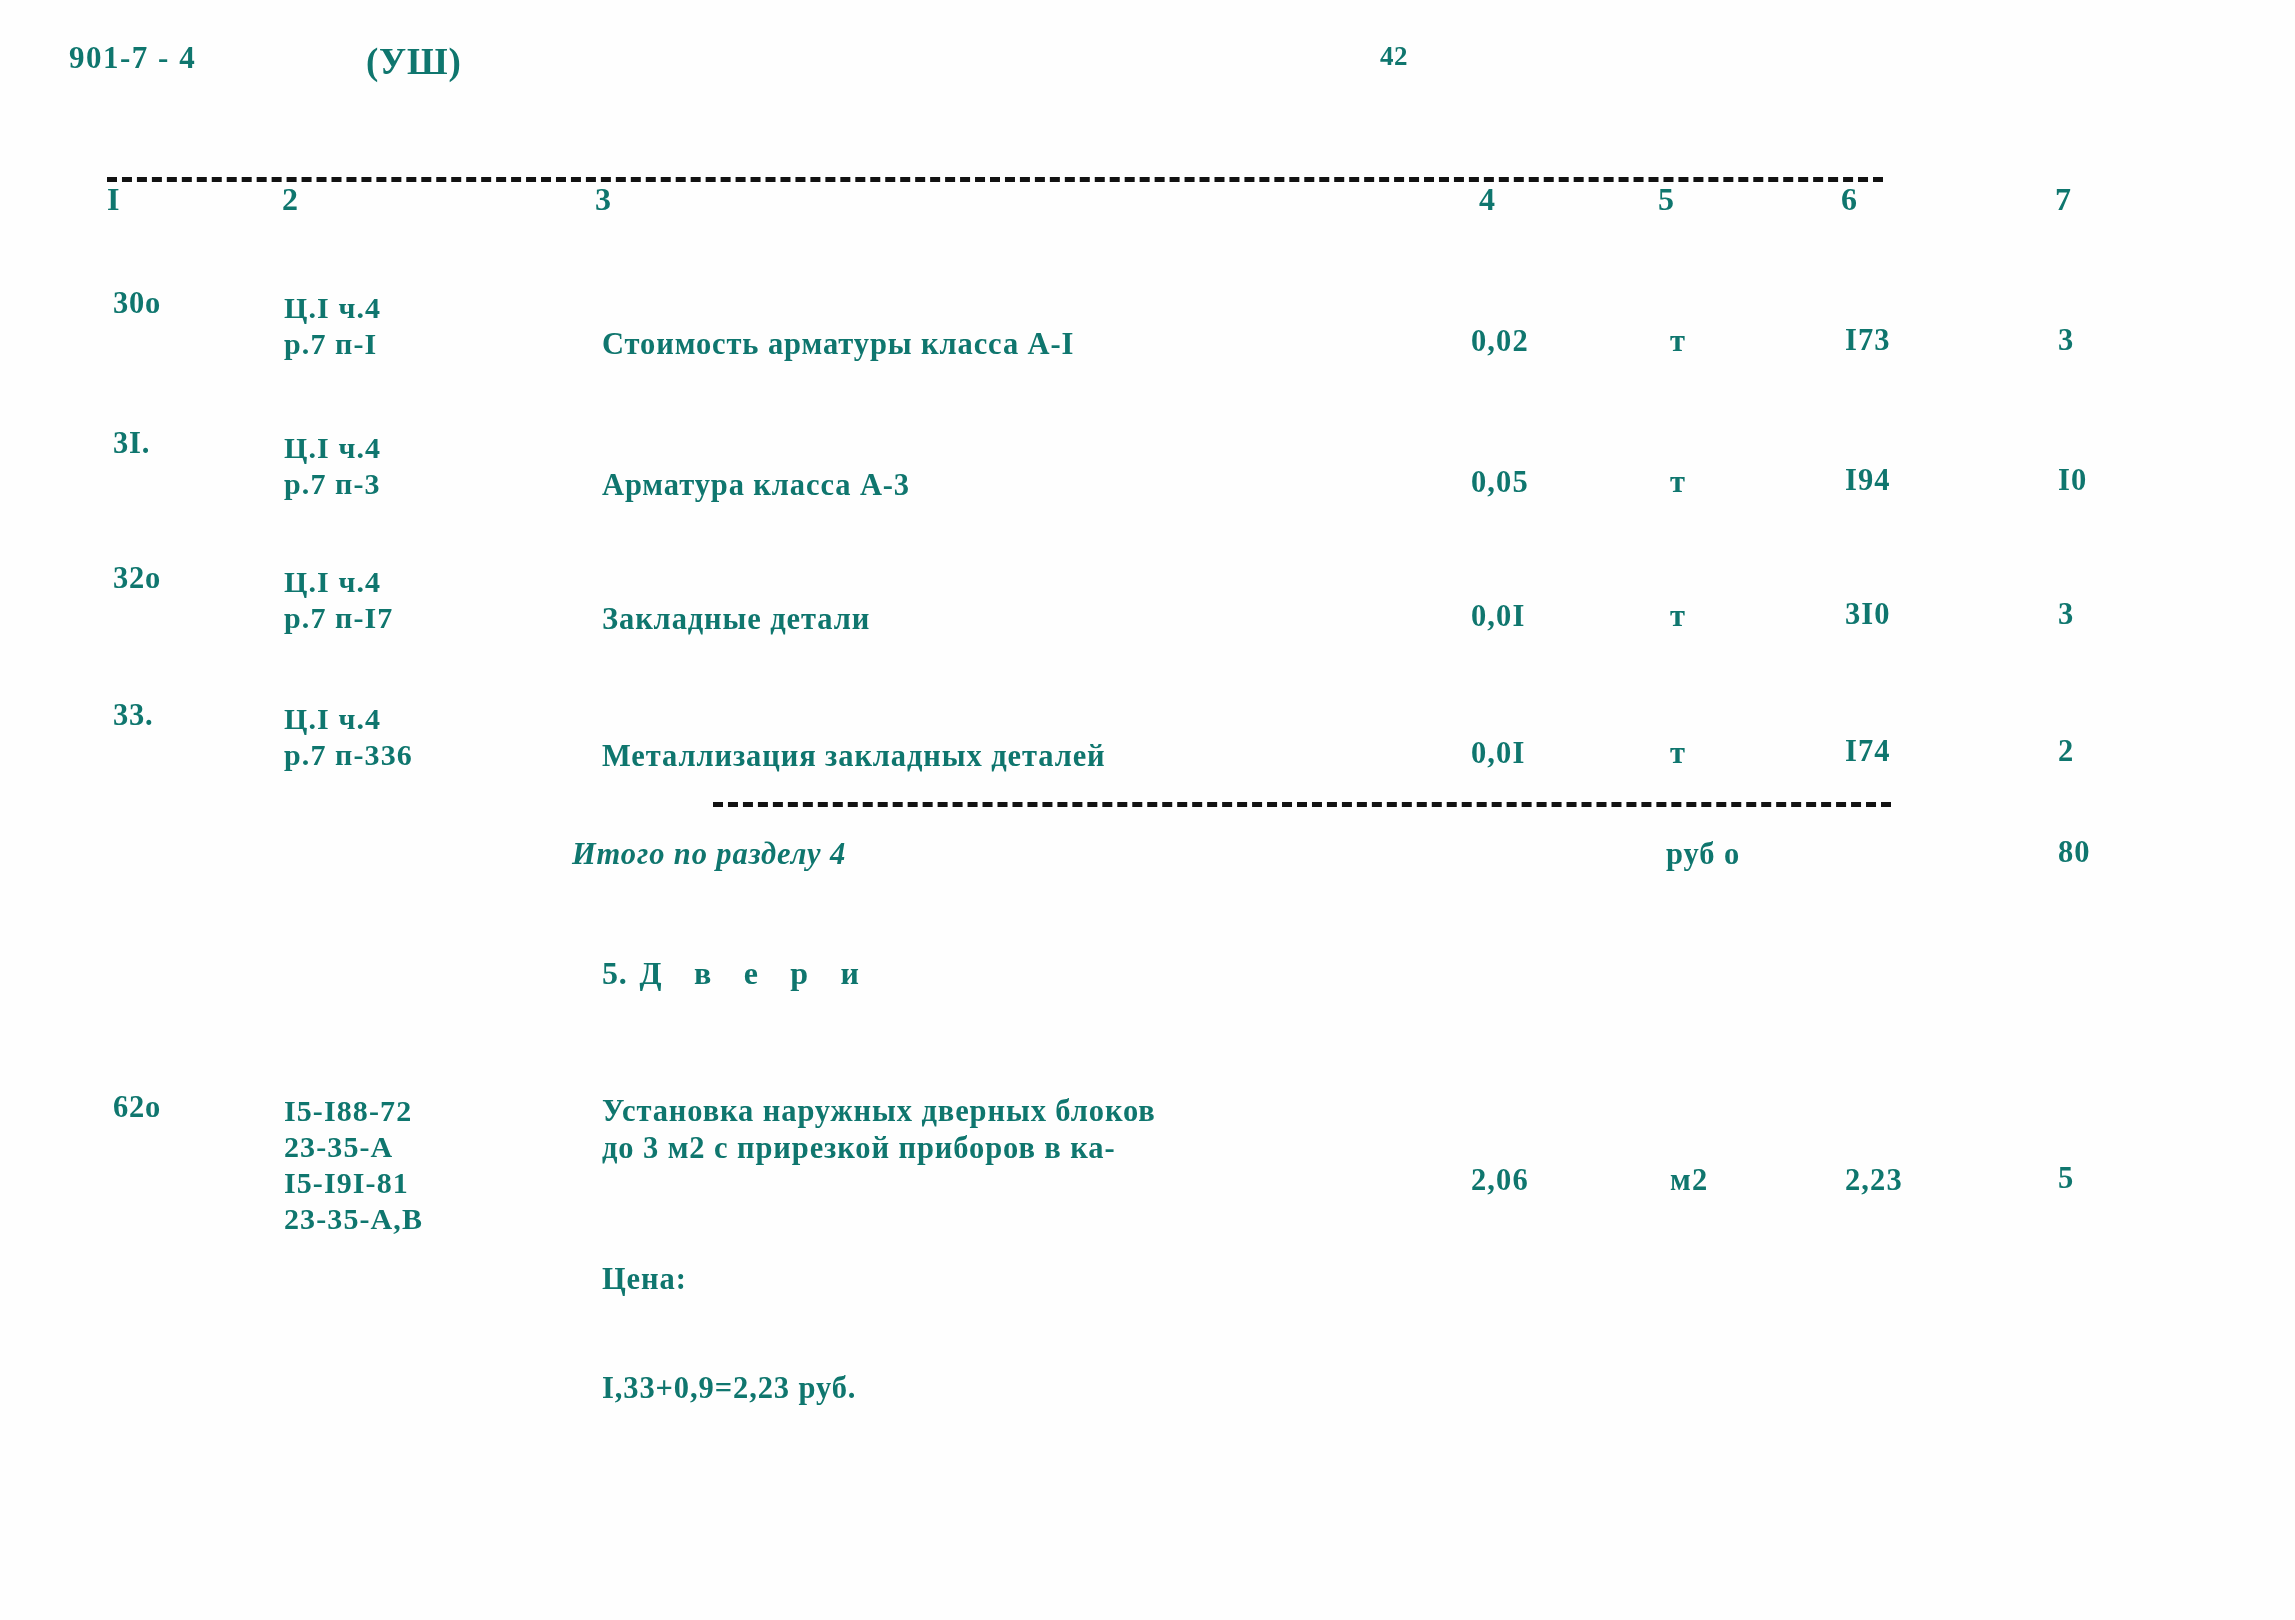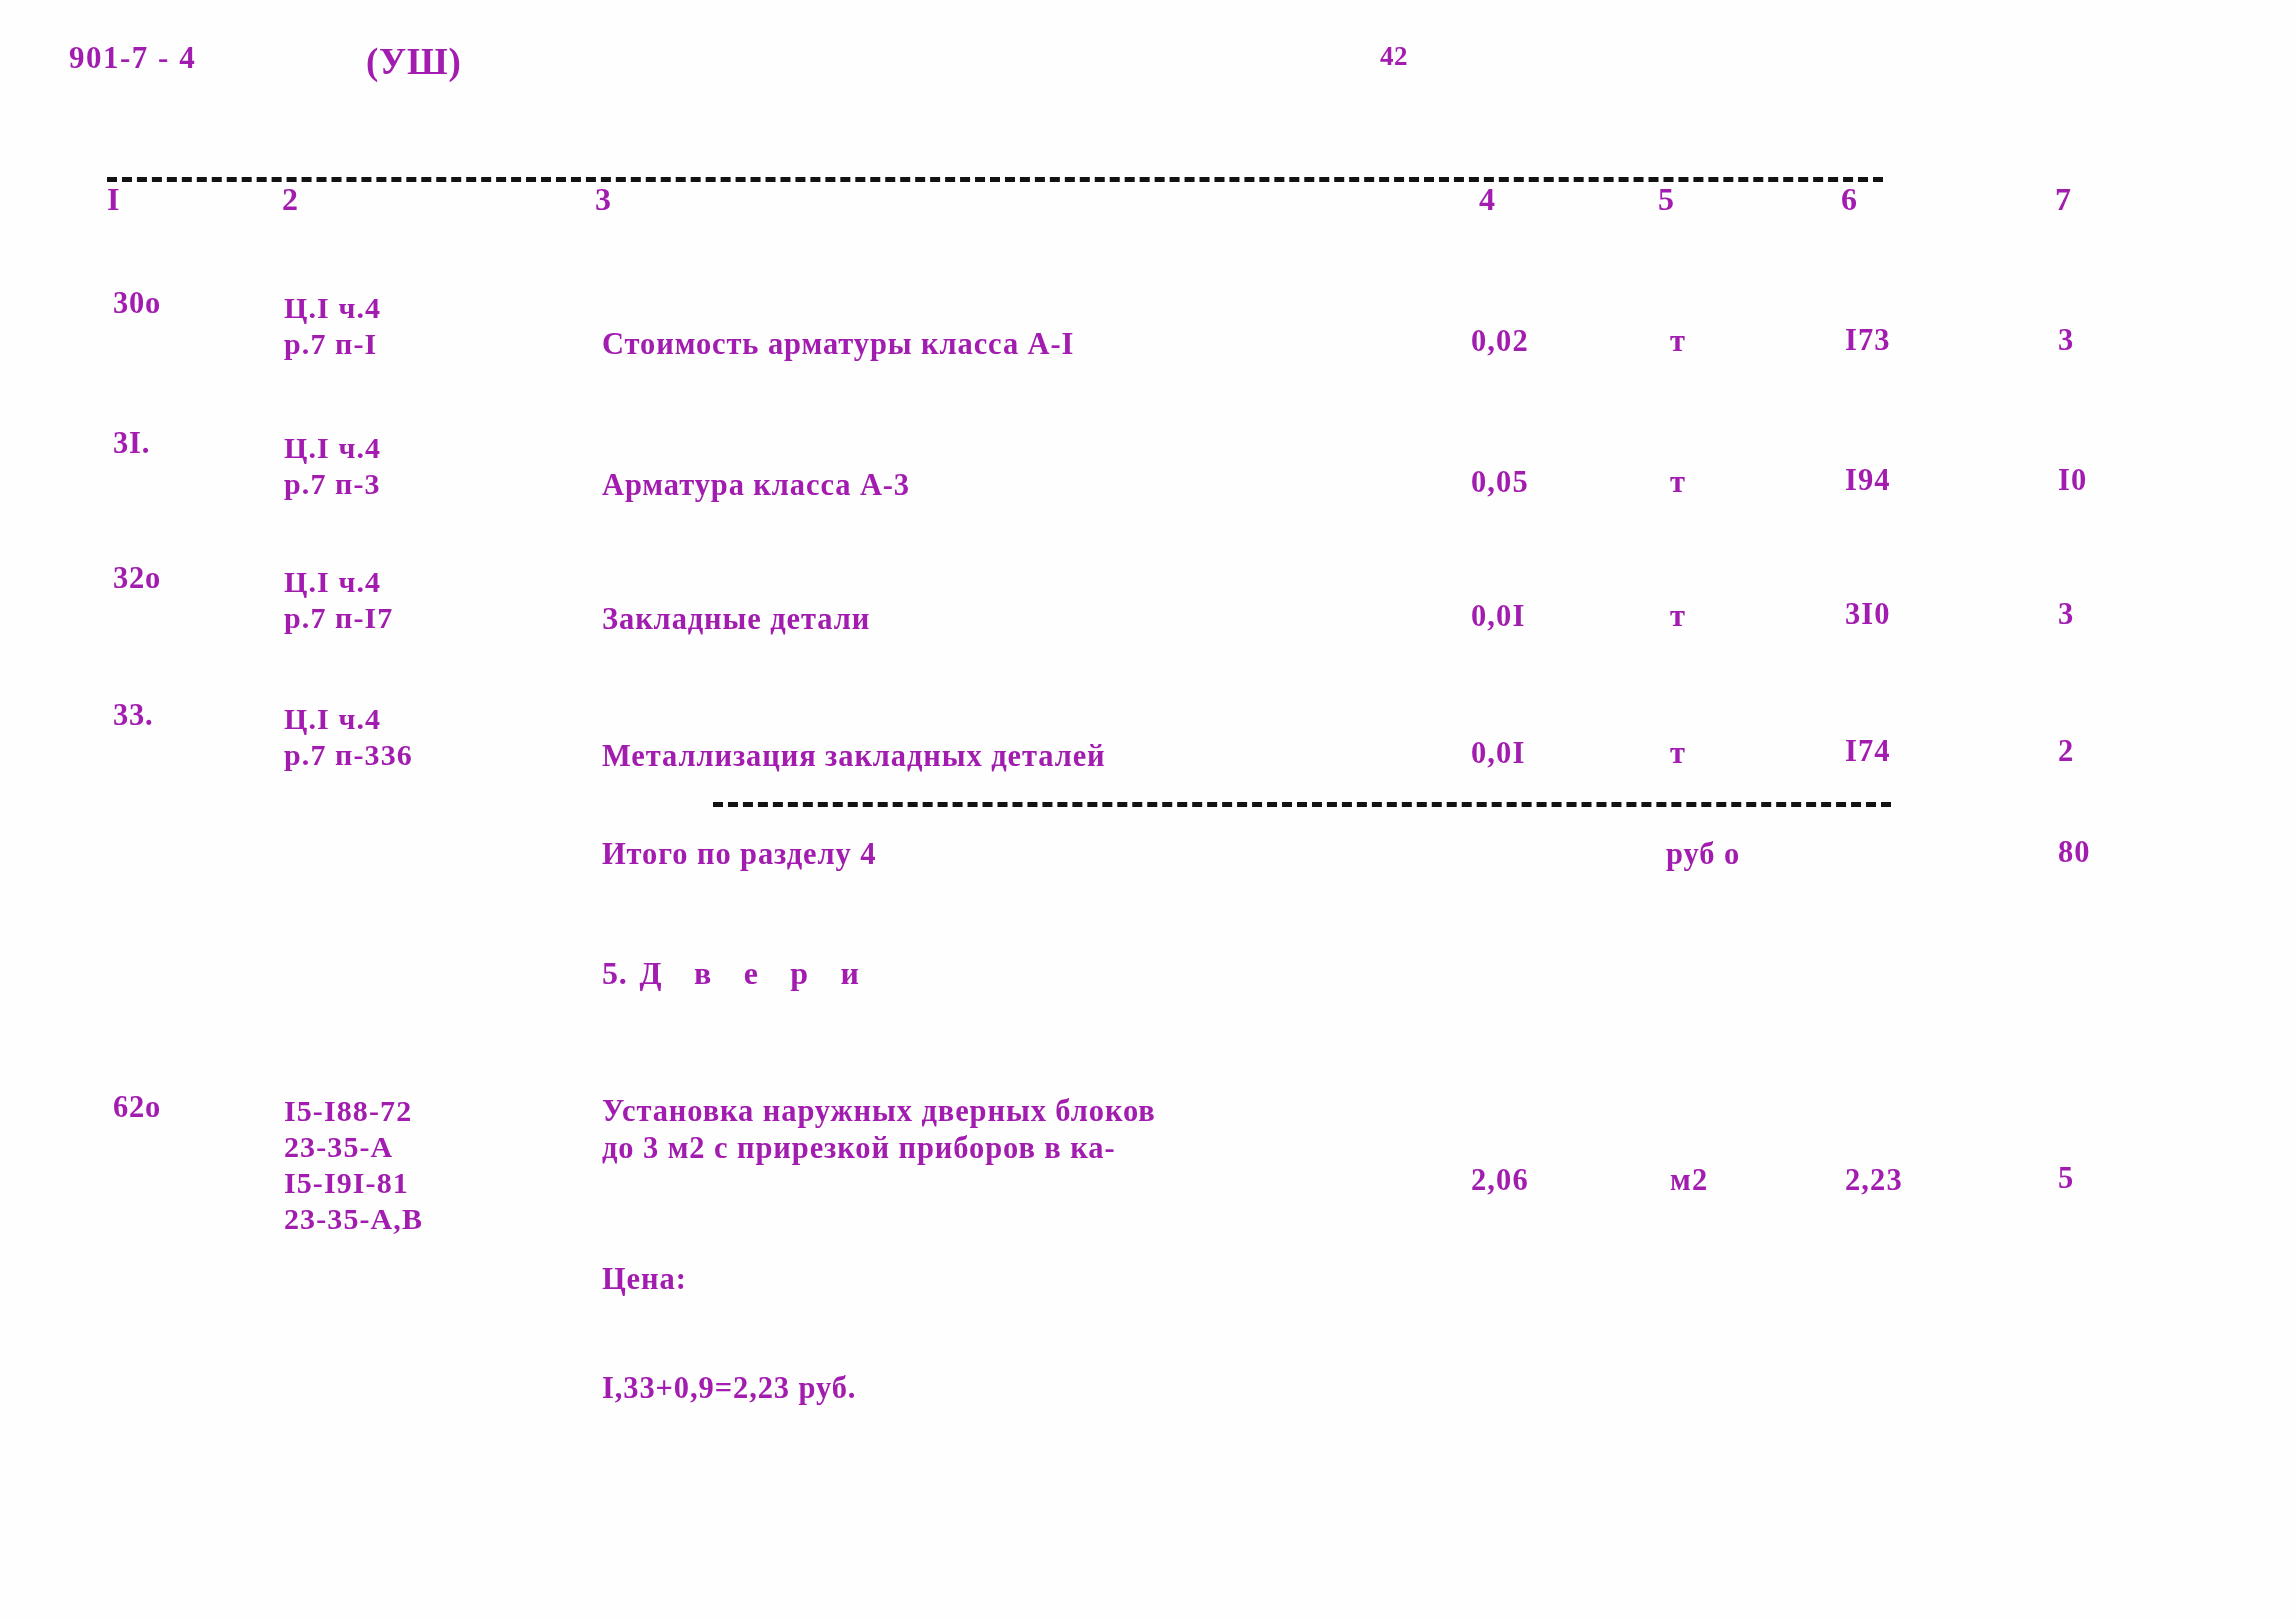--- a/index.html
+++ b/index.html
@@ -25,21 +25,21 @@
     background: #fefefe;
   }
 
   
   .t {
     position: absolute;
     white-space: pre;
     font-weight: 700;
     letter-spacing: 0.4px;
     line-height: 1.0;
-    color: #a21caf;
+    color: #0f766e;
   }
   .ser {
     font-family: "Liberation Serif", "DejaVu Serif", serif;
     font-weight: 700;
   }
 
   
   .doc-code {
     left: 69px;
     top: 42px;
@@ -132,24 +132,25 @@
     font-size: 32px;
     letter-spacing: 0.8px;
   }
   .section-head .spaced {
     letter-spacing: 12.2px;
   }
 
   
   .total-label {
     position: absolute;
-    left: 602px;
+    left: 572px;
     top: 839px;
     font-size: 30.5px;
     letter-spacing: 0.9px;
+    font-style: italic;
   }
   .total-unit {
     position: absolute;
     left: 1666px;
     top: 839px;
     font-size: 30.5px;
     letter-spacing: 0.9px;
   }
   .total-value {
     position: absolute;

